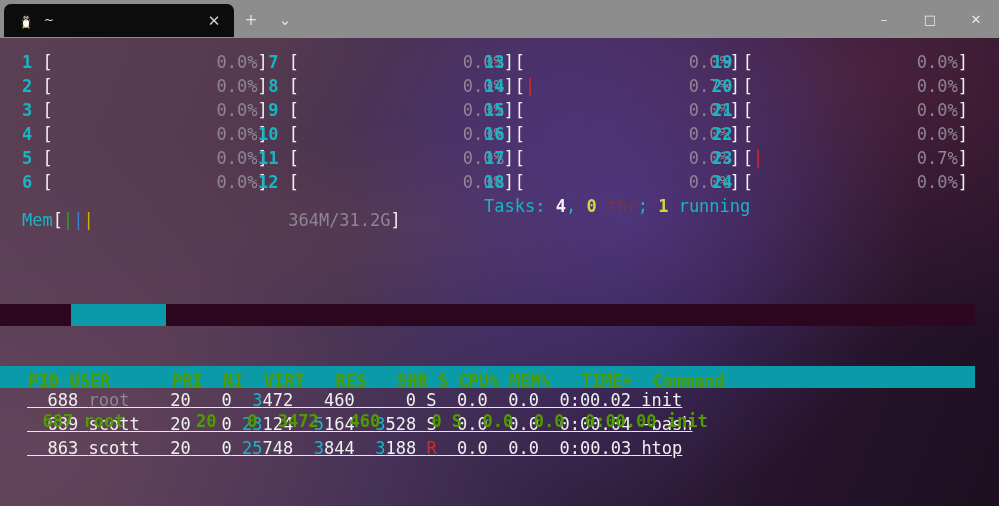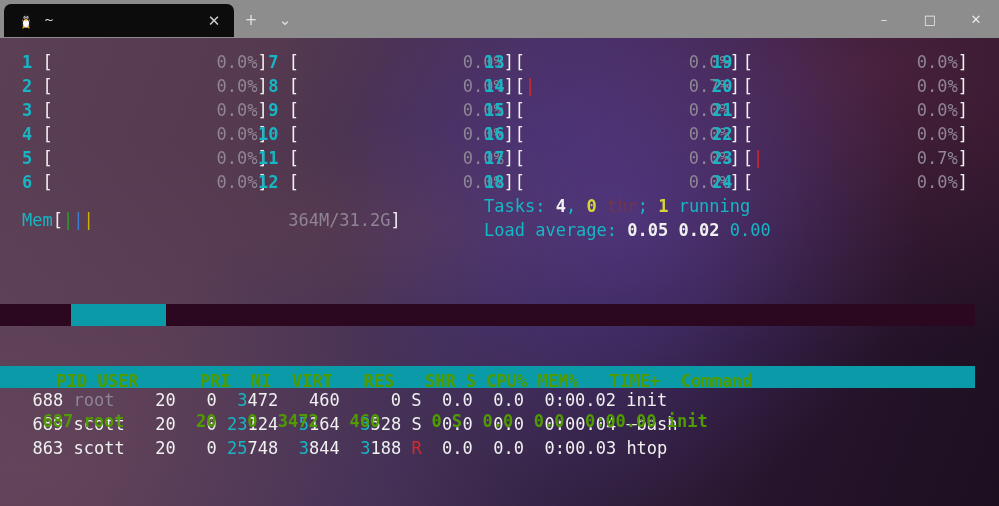--- a/index.html
+++ b/index.html
@@ -70,21 +70,21 @@
       radial-gradient(ellipse at 86% 7%, rgba(150,60,90,0.30) 0%, rgba(150,60,90,0) 45%),
       radial-gradient(ellipse at 3% 92%, rgba(120,84,110,0.35) 0%, rgba(120,84,110,0) 55%),
       linear-gradient(112deg, #5a3f55 0%, #54394f 24%, #3a2a52 47%, #2c1d40 62%, #26142c 80%, #1d0f20 100%);
     color: #e8e8e8;
     font-size: 17px;
     line-height: 24px;
     letter-spacing: 0px;
   }
   #screen { position: absolute; top: 12px; left: 22px; }
 
-  .row { height: 24px; white-space: pre; position: relative; }
+  .row { height: 24px; white-space: pre; position: relative; text-align: center; }
 
   .cyan   { color: #16b6c4; }
   .cyanb  { color: #2ec8d4; }
   .gray   { color: #8f8594; }
   .white  { color: #f0f0f0; }
   .red    { color: #d42a2a; }
   .green  { color: #2f9e2f; }
   .blue   { color: #3a7fd5; }
   .yellow { color: #d0b000; }
   .ylw2   { color: #d6d63a; }
@@ -95,32 +95,32 @@
   .meters { position: relative; }
   .mcol { position: absolute; top: 0; white-space: pre; }
 
   
   #proc { position: absolute; top: 254px; left: -22px; width: 999px; }
   .hdr {
     position: relative; height: 22px; width: 975px;
     background: #2b0820; color: #4f9b00;
     white-space: pre; font-weight: bold; line-height: 22px;
   }
-  .hdr-text { position: relative; z-index: 2; padding-left: 8px; display:block;margin-left:28px; }
+  .hdr-text { position: relative; z-index: 2; padding-left: 8px; display:block; }
   .hdr-sort {
     position: absolute; top: 0; left: 71px; width: 95px; height: 22px;
     background: #0b9aa8; z-index: 1;
   }
   .selrow {
     position: relative; height: 22px; width: 975px;
     background: #0b9aa8; color: #4f9b00;
     white-space: pre; line-height: 22px; font-weight: bold; margin-top: 40px;
   }
   .selrow span { padding-left: 22px; display: block; }
-  .prow { height: 24px; white-space: pre; padding-left: 12px; line-height: 24px; }
+  .prow { height: 24px; white-space: pre; padding-left: 27px; line-height: 24px; text-decoration: underline; }
 </style>
 </head>
 <body>
 
 <div id="window">
 
   <div id="titlebar">
     <div id="titlebar-left">
 
       <div id="tab">
@@ -163,21 +163,20 @@
         <div class="mcol" id="cpucol3" style="left:690px;"><div class="row"><span class="cyan bold">19</span><span class="white"> [</span><span class="red"></span><span>                </span><span class="gray">0.0%</span><span class="white">]</span></div><div class="row"><span class="cyan bold">20</span><span class="white"> [</span><span class="red"></span><span>                </span><span class="gray">0.0%</span><span class="white">]</span></div><div class="row"><span class="cyan bold">21</span><span class="white"> [</span><span class="red"></span><span>                </span><span class="gray">0.0%</span><span class="white">]</span></div><div class="row"><span class="cyan bold">22</span><span class="white"> [</span><span class="red"></span><span>                </span><span class="gray">0.0%</span><span class="white">]</span></div><div class="row"><span class="cyan bold">23</span><span class="white"> [</span><span class="red">|</span><span>               </span><span class="gray">0.7%</span><span class="white">]</span></div><div class="row"><span class="cyan bold">24</span><span class="white"> [</span><span class="red"></span><span>                </span><span class="gray">0.0%</span><span class="white">]</span></div></div>
       </div>
 
       <div style="position:relative;height:72px;">
         <div style="position:absolute;left:0;top:14px;">
           <div class="row"><span class="cyan">Mem</span><span class="white">[</span><span class="green">|</span><span class="blue">|</span><span class="yellow">|</span><span id="mem-pad">                   </span><span class="gray">364M/31.2G</span><span class="white">]</span></div>
         </div>
 
         <div style="position:absolute;left:462px;top:0;">
           <div class="row"><span class="cyan">Tasks:</span><span class="cyan"> </span><span class="white bold">4</span><span class="cyan">,</span><span class="cyan"> </span><span class="ylw2 bold">0</span><span class="cyan"> </span><span class="dimred">thr</span><span class="cyan">;</span><span class="cyan"> </span><span class="ylw2 bold">1</span><span class="cyan"> </span><span class="cyan">running</span></div>
-          <div class="row"><span class="cyan">Load average:</span><span class="cyan"> </span><span class="white bold">0.05</span><span class="cyan"> </span><span class="white bold">0.02</span><span class="cyan"> </span><span class="cyan">0.00</span></div>
         </div>
       </div>
 
       <div id="proc">
         <div class="hdr">
           <div class="hdr-sort"></div>
           <span class="hdr-text">  PID USER      PRI  NI  VIRT   RES   SHR S CPU% MEM%   TIME+  Command</span>
         </div>
         <div class="selrow">
           <span>  687 root       20   0  3472   460     0 S  0.0  0.0  0:00.00 init</span>

